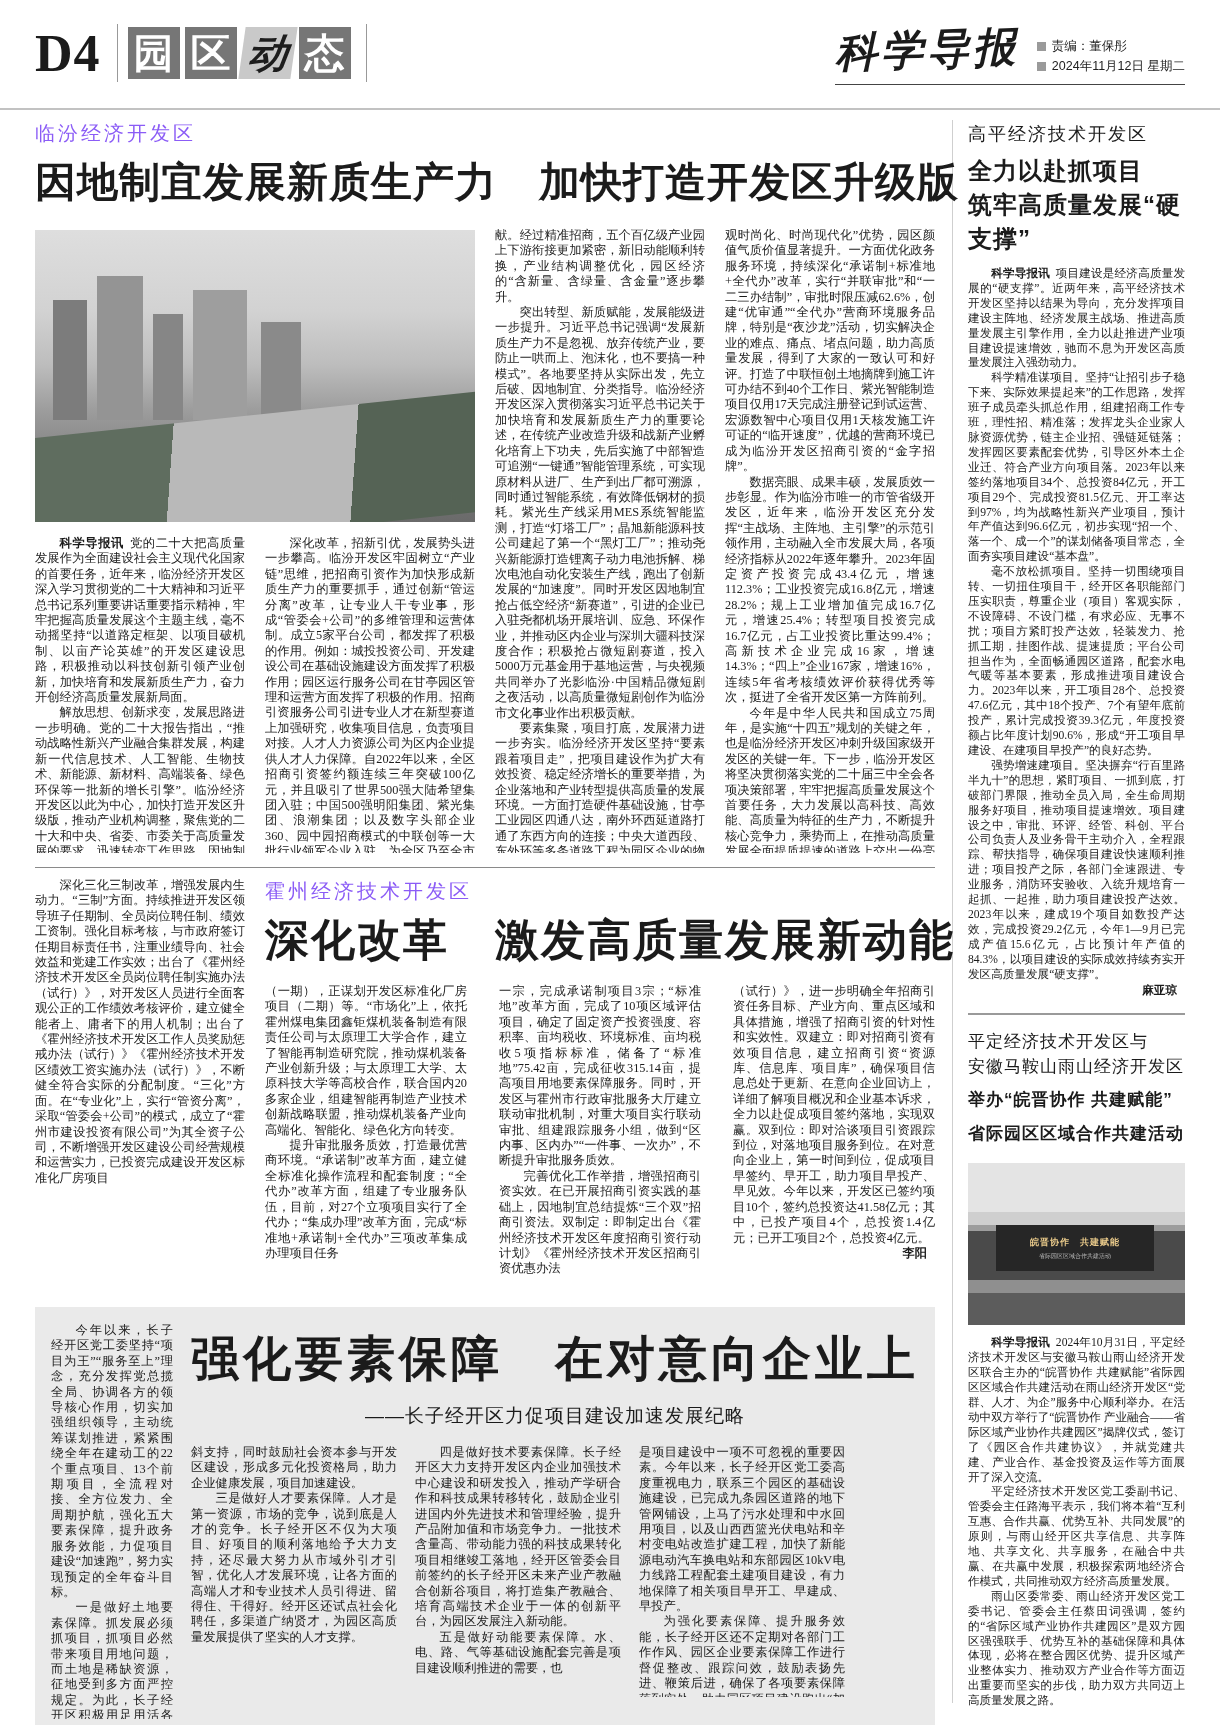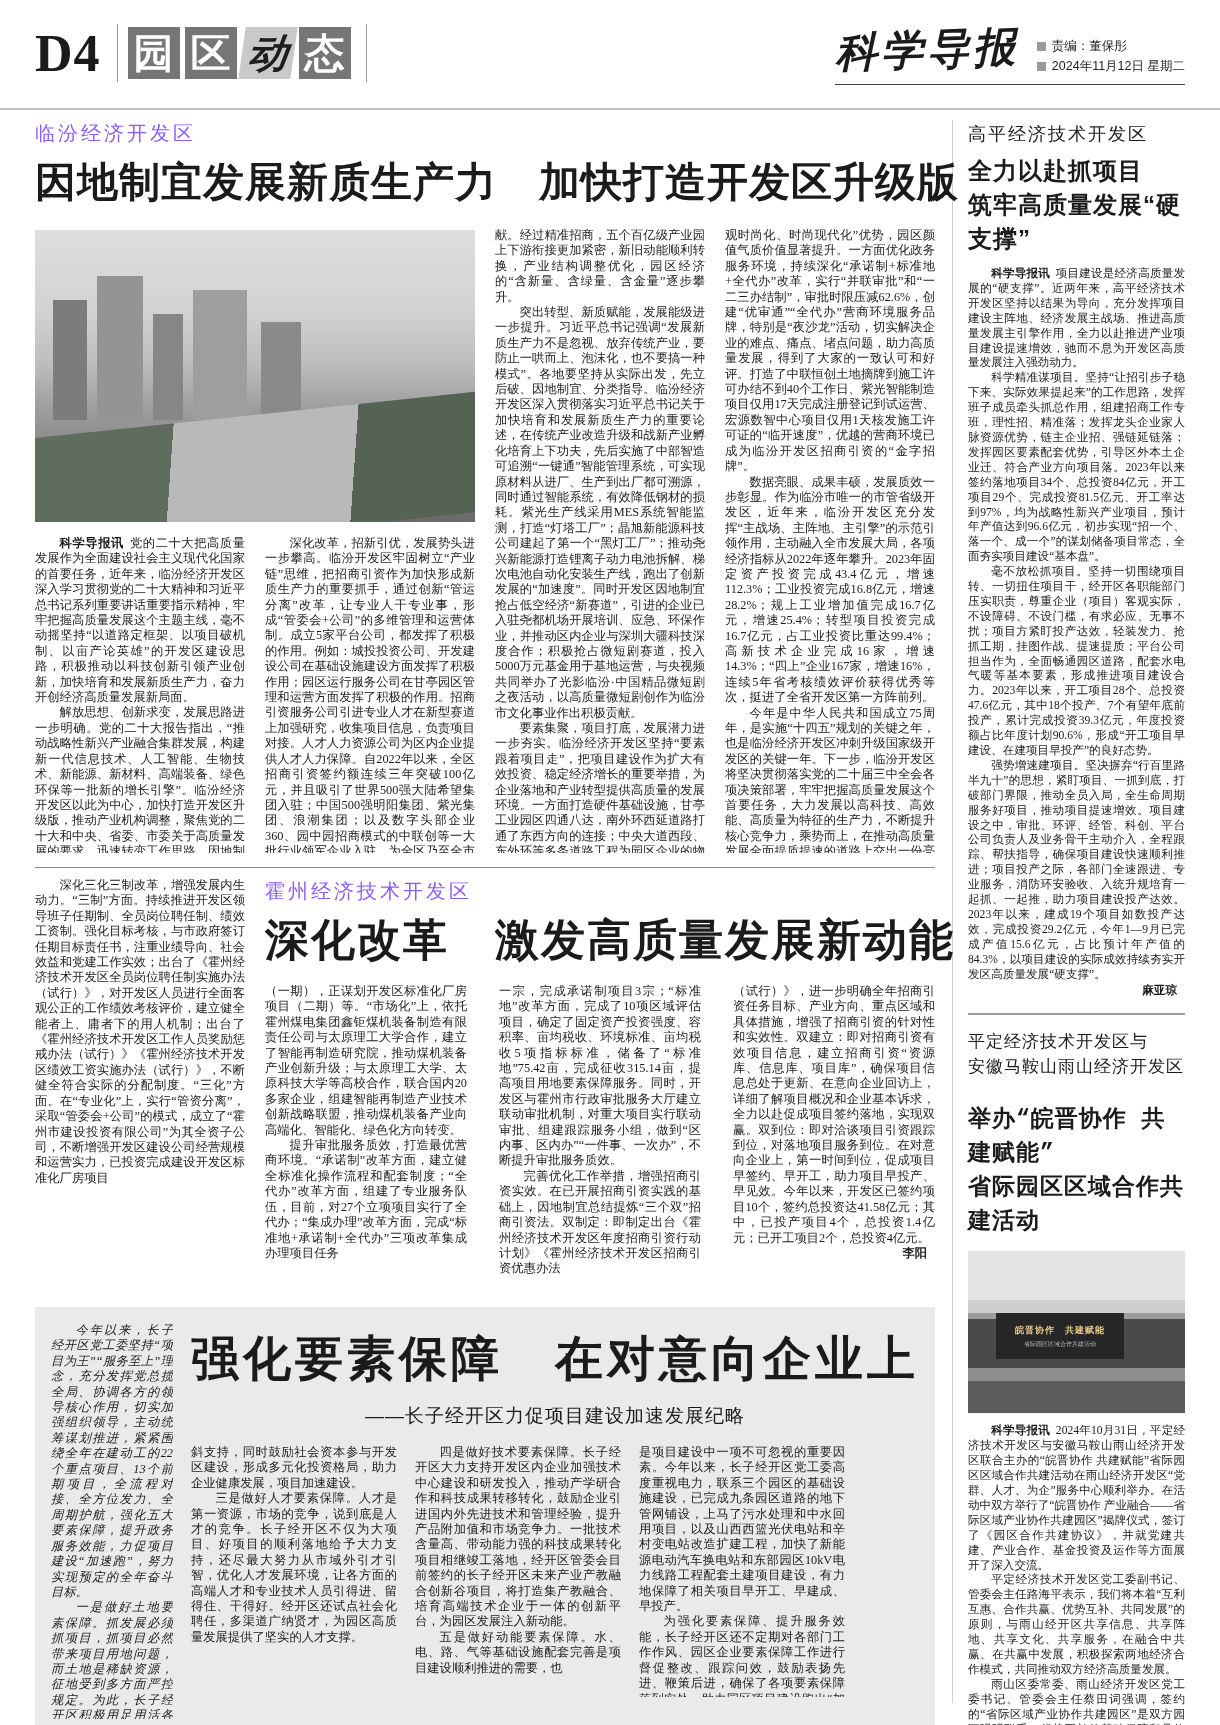--- a/index.html
+++ b/index.html
@@ -66,41 +66,41 @@
   .hz { display:flex; gap:20px; }
   .hz-col1 { width:210px; font-size:12.3px; line-height:15.4px; height:415px; }
   .hz-right { width:670px; }
   .hz-headline { text-align:center; font-size:44px; font-weight:bold; margin:6px 0 14px 0; letter-spacing:2px;
                  font-family:"Liberation Serif","DejaVu Serif",serif; white-space:nowrap; }
   .hz-cols { display:flex; gap:32px; }
   .hz-cols .col { width:210px; font-size:12.3px; line-height:15.4px; height:306px; }
 
   
   .cz-box { margin-top:14px; background:#eaeaea; padding:16px 16px 14px 16px; display:flex; gap:18px; }
-  .cz-col1 { width:212px; font-size:12.3px; line-height:15.4px; height:396px;font-style:italic; }
+  .cz-col1 { width:212px; font-size:12.3px; line-height:15.4px; height:396px; }
   .cz-right { flex:1; }
   .cz-headline { text-align:center; font-size:48px; font-weight:bold; letter-spacing:4px; margin-top:4px;
                  font-family:"Liberation Serif","DejaVu Serif",serif; white-space:nowrap; }
   .cz-subtitle { text-align:center; font-size:19px; margin:12px 0 16px 0; letter-spacing:1px;
                  font-family:"Liberation Sans","DejaVu Sans",sans-serif; }
   .cz-cols { display:flex; gap:18px; }
   .cz-cols .col { width:206px; font-size:12.3px; line-height:15.4px; height:252px; }
 
   
   .gp-kicker { font-size:18px; letter-spacing:2px; font-family:"Liberation Sans","DejaVu Sans",sans-serif; }
   .gp-headline { font-size:24px; font-weight:bold; line-height:34px; margin-top:8px; letter-spacing:1px;
                  font-family:"Liberation Sans","DejaVu Sans",sans-serif; }
   .strip-body { margin-top:10px; font-size:11.6px; line-height:14.9px; text-align:justify; }
   .strip-rule { border:none; border-top:2px solid #9a9a9a; margin:16px 0 14px 0; }
   .pd-kicker { font-size:17px; line-height:25px; letter-spacing:1px; font-family:"Liberation Sans","DejaVu Sans",sans-serif; }
-  .pd-headline { font-size:23px; font-weight:bold; line-height:34px; margin-top:24px; letter-spacing:1px;
-                 font-family:Liberation Mono, monospace; }
+  .pd-headline { font-size:17px; font-weight:bold; line-height:34px; margin-top:4px; letter-spacing:1px;
+                 font-family:Liberation Sans, sans-serif; }
   .photo2 { position:relative; width:217px; height:162px; margin:12px 0 10px 0; overflow:hidden;
             background:linear-gradient(180deg,#e4e4e4 0 30%,#cfcfcf 30% 38%,#9d9d9d 38% 42%,#4a4a4a 42% 72%,#8f8f8f 72% 80%,#5c5c5c 80% 100%); }
-  .screen { position:absolute; left:28px; top:62px; width:128px; height:46px; background:#262626;
+  .screen { position:absolute; left:28px; top:62px; width:158px; height:46px; background:#262626;
             display:flex; flex-direction:column; align-items:center; justify-content:center; }
   .screen .t1 { color:#e8c98a; font-size:9px; font-weight:bold; letter-spacing:1px;
                 font-family:"Liberation Sans","DejaVu Sans",sans-serif; }
   .screen .t2 { color:#bbbbbb; font-size:6px; margin-top:3px; font-family:"Liberation Sans","DejaVu Sans",sans-serif; }
 </style>
 </head>
 <body>
 
 <div class="hdr">
   <div class="hdr-left">

